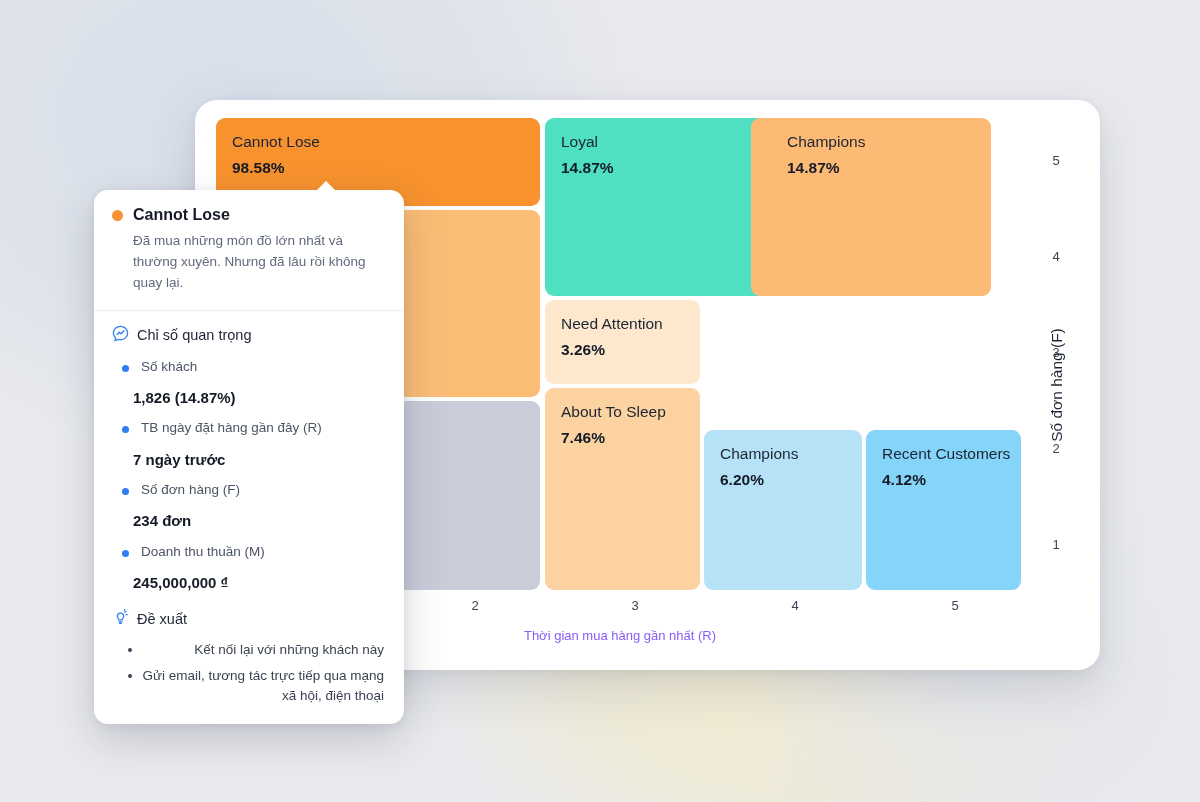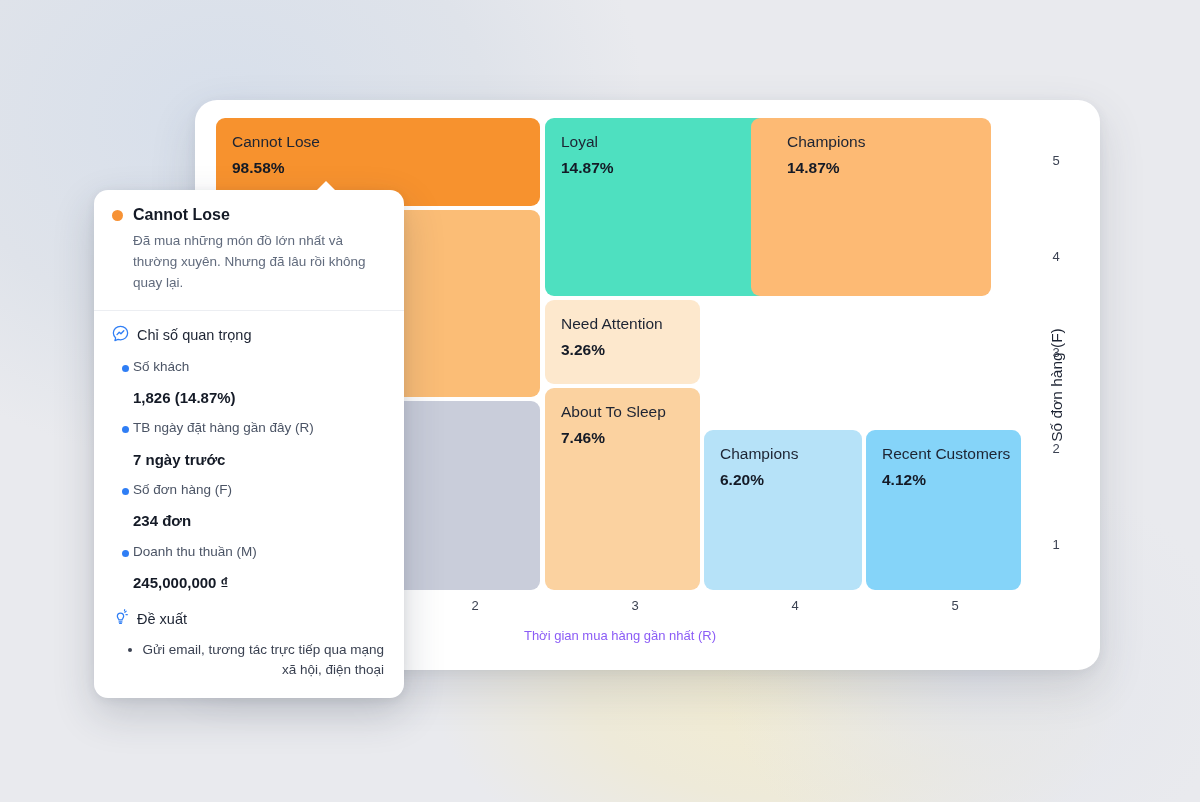--- a/index.html
+++ b/index.html
@@ -208,20 +208,21 @@
     top: 7px;
     width: 7px;
     height: 7px;
     border-radius: 50%;
     background: #2f7ef5;
   }
   .metric-label {
     font-size: 13.5px;
     color: #4b5465;
     line-height: 1.35;
+    margin-left: 8px;
   }
   .metric-value {
     margin-top: 12px;
     font-size: 15px;
     font-weight: bold;
     color: #141a26;
     line-height: 1.3;
   }
 
   .rec-list {
@@ -357,16 +358,17 @@
       <span class="sec-icon">
         <svg width="17" height="17" viewBox="0 0 20 20" aria-hidden="true">
           <path d="M6.3 8.6a3.7 3.7 0 117.4 0c0 1.5-.9 2.3-1.4 3-.3.4-.4.8-.4 1.2H8.1c0-.4-.1-.8-.4-1.2-.5-.7-1.4-1.5-1.4-3z" fill="none" stroke="#2f7ef5" stroke-width="1.5" stroke-linejoin="round"></path>
           <path d="M8.3 15.2h3.4M9 17h2" fill="none" stroke="#2f7ef5" stroke-width="1.5" stroke-linecap="round"></path>
           <path d="M15.1 3.9l1.5-1.3M16.4 6.6l1.9.2M14.6 2.2l.3-1.5" fill="none" stroke="#2f7ef5" stroke-width="1.3" stroke-linecap="round"></path>
         </svg>
       </span>
       <span class="sec-head-text">Đề xuất</span>
     </div>
     <div class="rec-list" id="rec-list">
+        <div class="rec-item">Kết nối lại với những khách này</div>
         <div class="rec-item">Gửi email, tương tác trực tiếp qua mạng xã hội, điện thoại</div>
       </div>
   </div>
 </div>
 
 </body></html>

